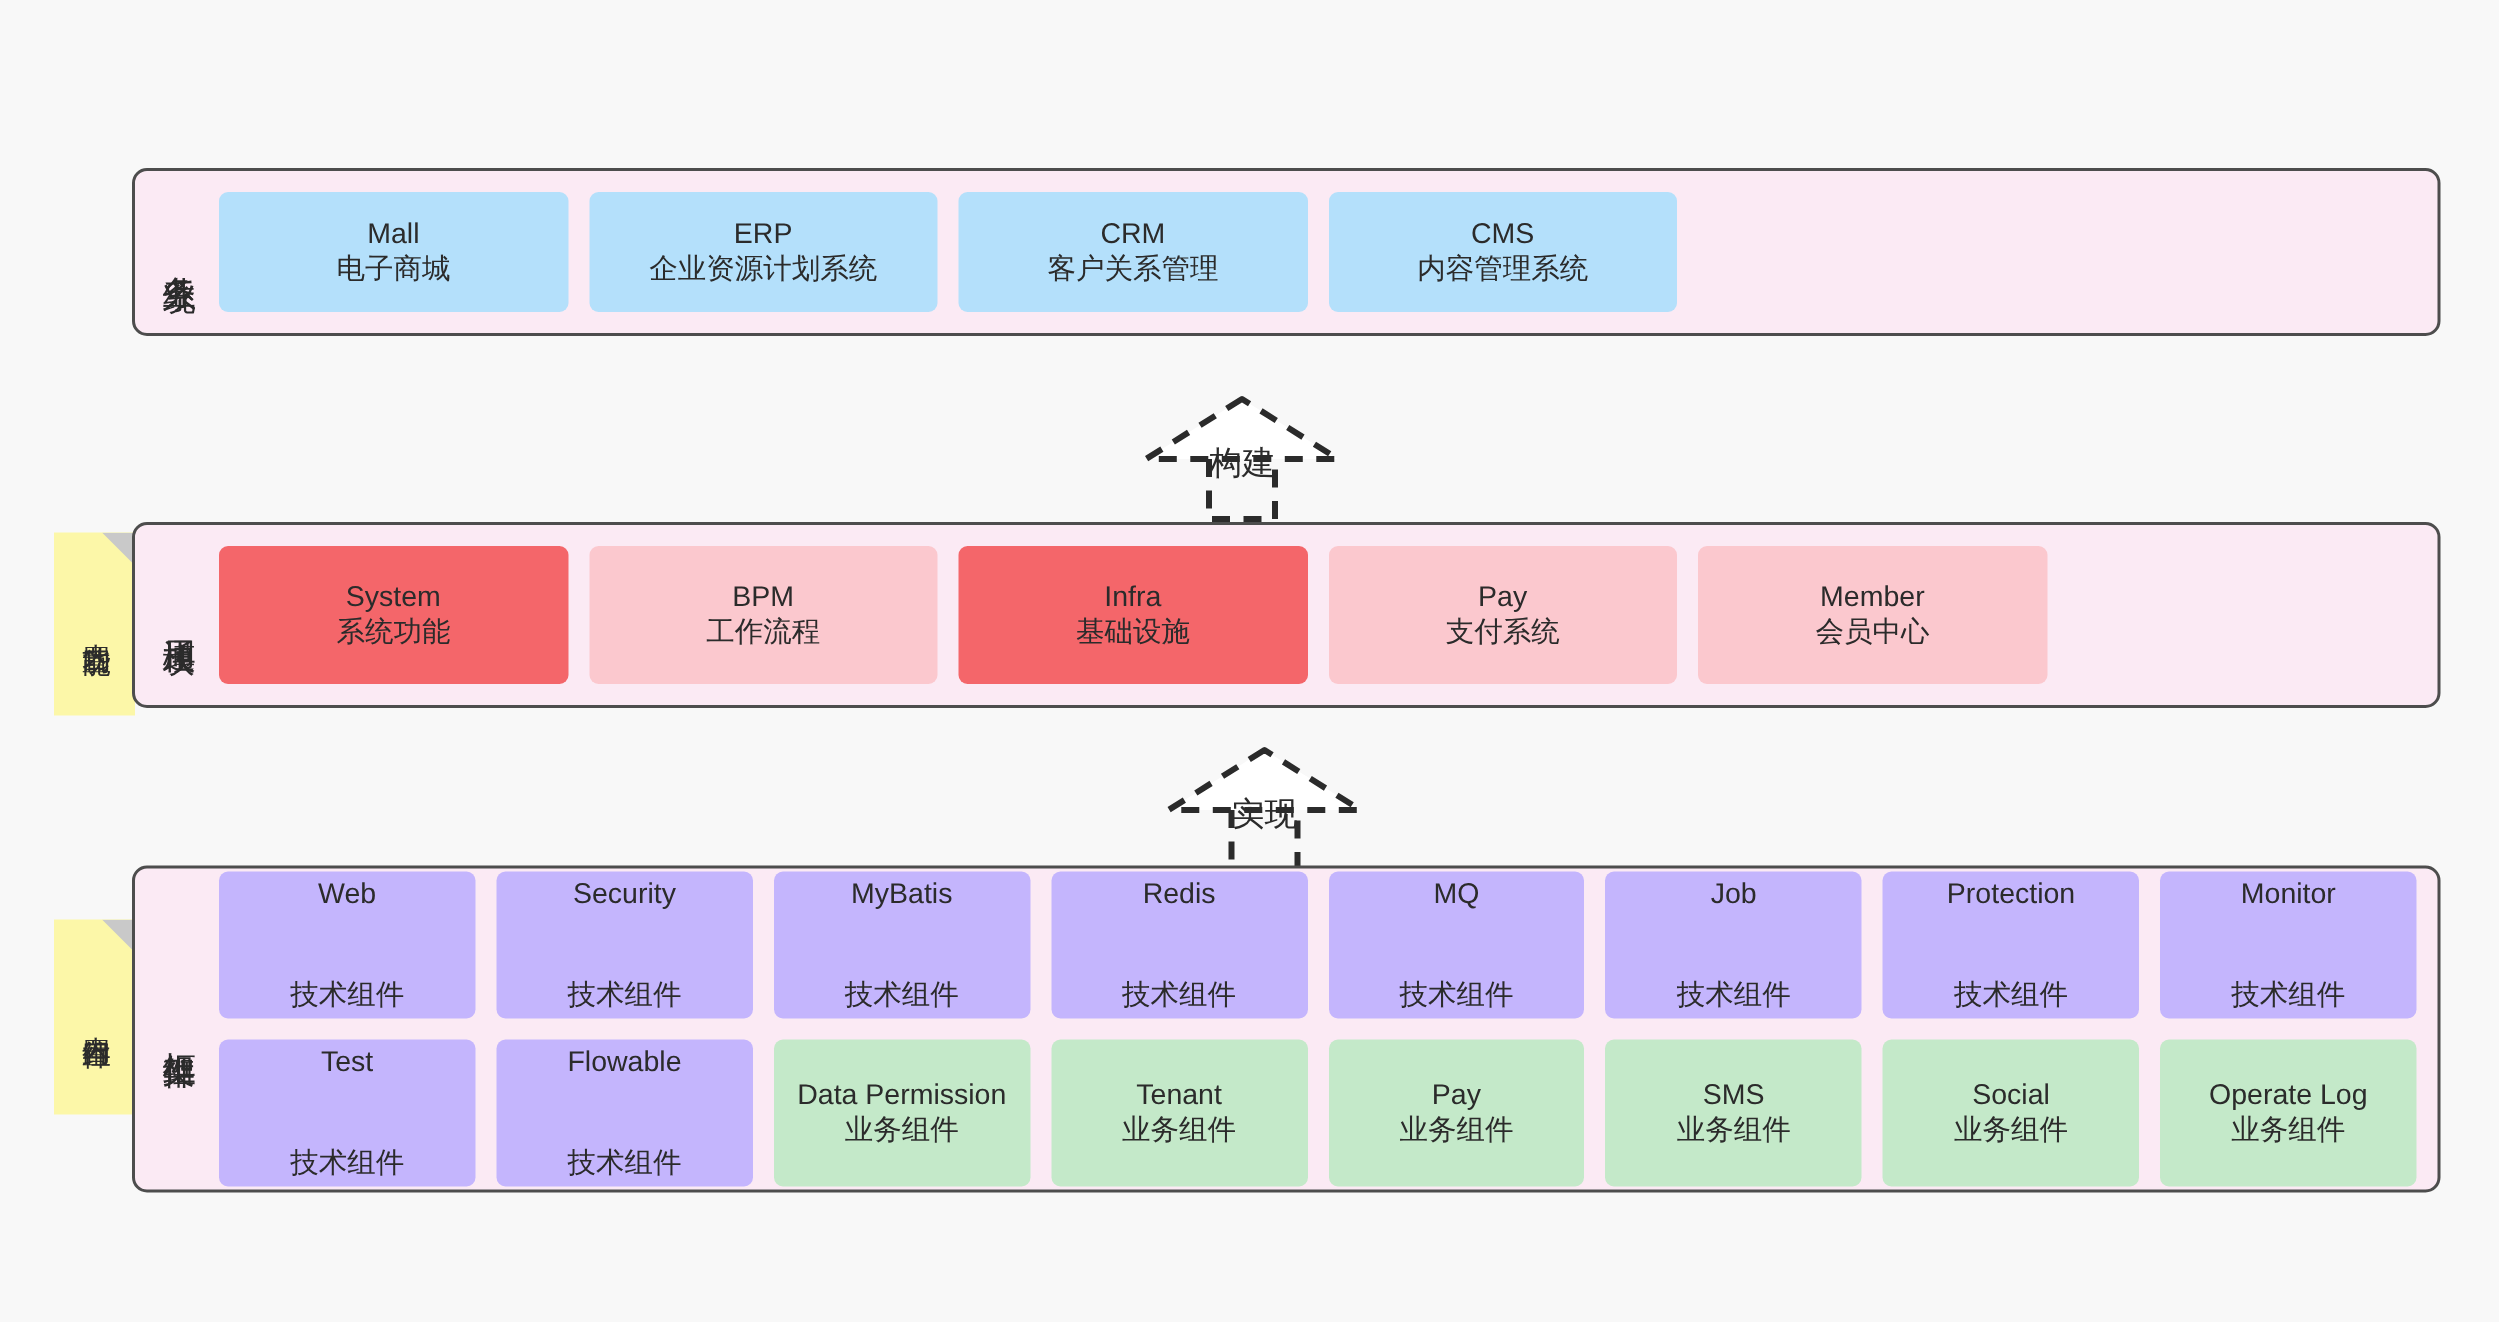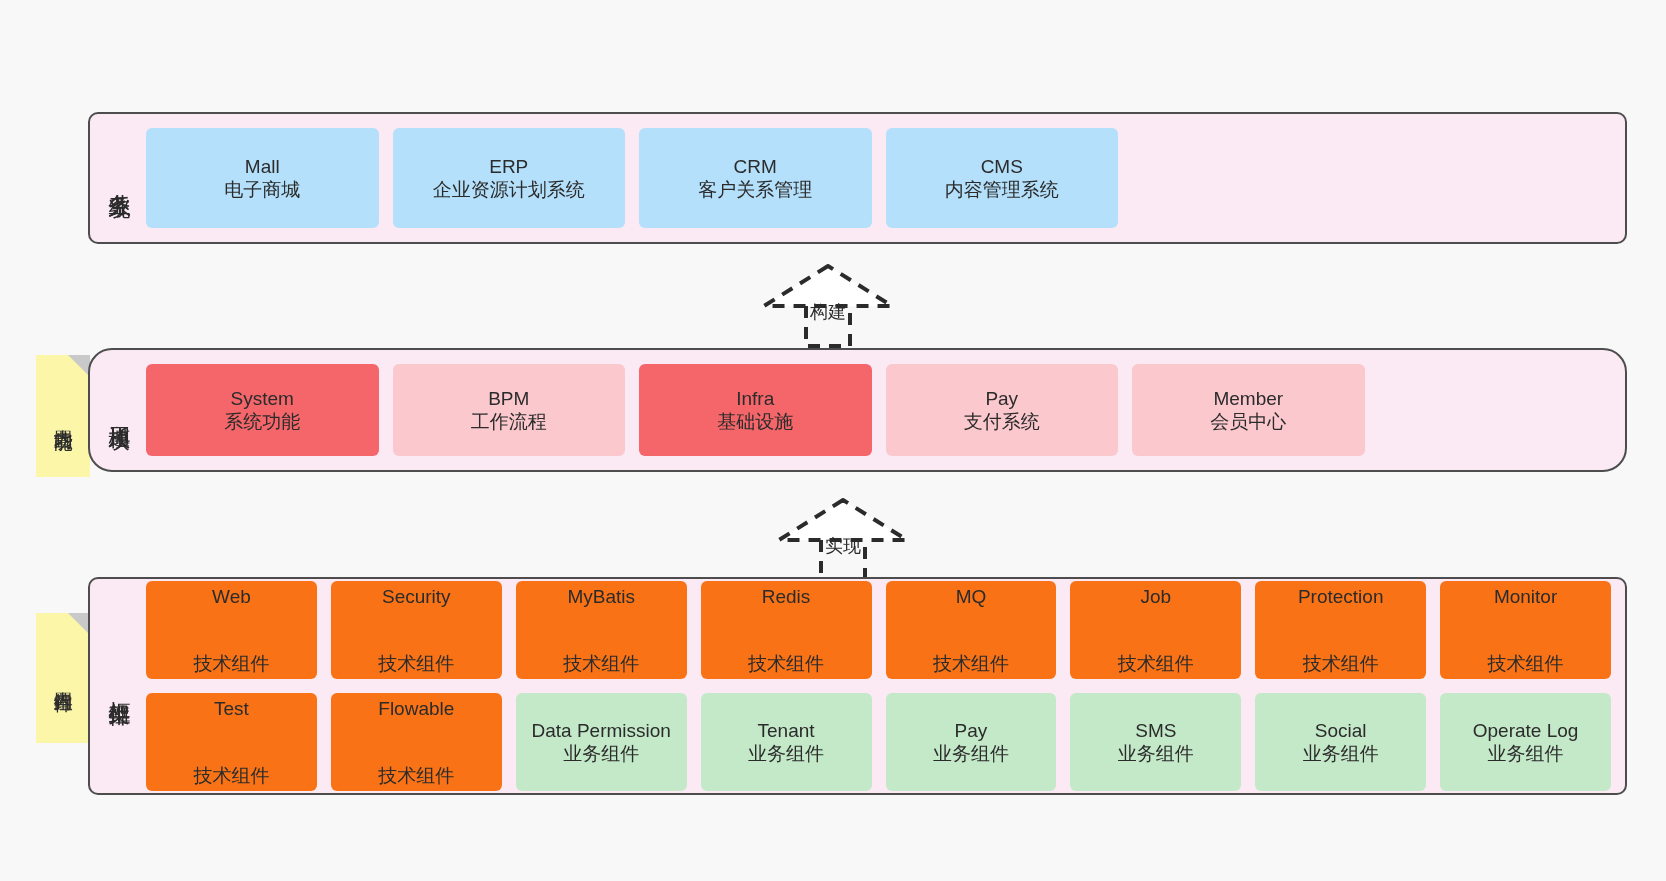--- a/index.html
+++ b/index.html
@@ -84,21 +84,21 @@
     box-sizing: border-box;
     padding: 4px 6px;
     min-height: 0;
   }
   .card .en { white-space: normal; }
   .card .cn { white-space: nowrap; }
 
   .c-blue        { background: #b4e0fb; }
   .c-red         { background: #f4666a; }
   .c-pink        { background: #fbc8ce; }
-  .c-green       { background: #f97316; gap: 44px; }
+  .c-green       { background: #c4b5fd; gap: 44px; }
   .c-green-light { background: #c4e9c9; }
 
   
   .note {
     position: absolute;
     background: #fcf7a8;
     box-sizing: border-box;
     display: flex;
     align-items: center;
     justify-content: center;
@@ -128,33 +128,33 @@
     position: absolute;
     width: 180px;
     height: 100px;
   }
   .arrow svg { display: block; overflow: visible; }
   .arrow .arrow-label {
     position: absolute;
     left: 50%;
     bottom: 6px;
     transform: translateX(-50%);
-    font-size: 18px;
+    font-size: 22px;
     color: #2b2b2b;
     background: transparent;
     white-space: nowrap;
     user-select: none;
   }
 </style>
 </head>
 <body>
 
 <div id="canvas">
 
-  <div class="layer" style="left:88px; top:112px; width:1539px; height:132px;">
+  <div class="layer" style="left:88px; top:112px; width:1539px; height:112px;">
     <div class="layer-title">业务系统</div>
     <div class="cards">
       <div class="card-row row-6">
         <div class="card c-blue">
           <span class="en">Mall</span>
           <span class="cn">电子商城</span>
         </div>
         <div class="card c-blue">
           <span class="en">ERP</span>
           <span class="cn">企业资源计划系统</span>
@@ -177,21 +177,21 @@
       <path d="M 66 48 L 66 88 L 110 88 L 110 48" fill="none" stroke="#2b2b2b" stroke-width="4" stroke-dasharray="12,9"></path>
     </svg>
     <span class="arrow-label" style="left:88px; bottom:24px;">构建</span>
   </div>
 
   <div class="note" style="left:36px; top:355px; width:54px; height:122px;">
     <span class="note-fold"></span>
     <span class="note-text">内置功能</span>
   </div>
 
-  <div class="layer" style="left:88px; top:348px; width:1539px; height:124px;border-radius:24px;">
+  <div class="layer" style="left:88px; top:348px; width:1539px; height:124px;">
     <div class="layer-title">通用模块</div>
     <div class="cards">
       <div class="card-row row-6">
         <div class="card c-red">
           <span class="en">System</span>
           <span class="cn">系统功能</span>
         </div>
         <div class="card c-pink">
           <span class="en">BPM</span>
           <span class="cn">工作流程</span>

